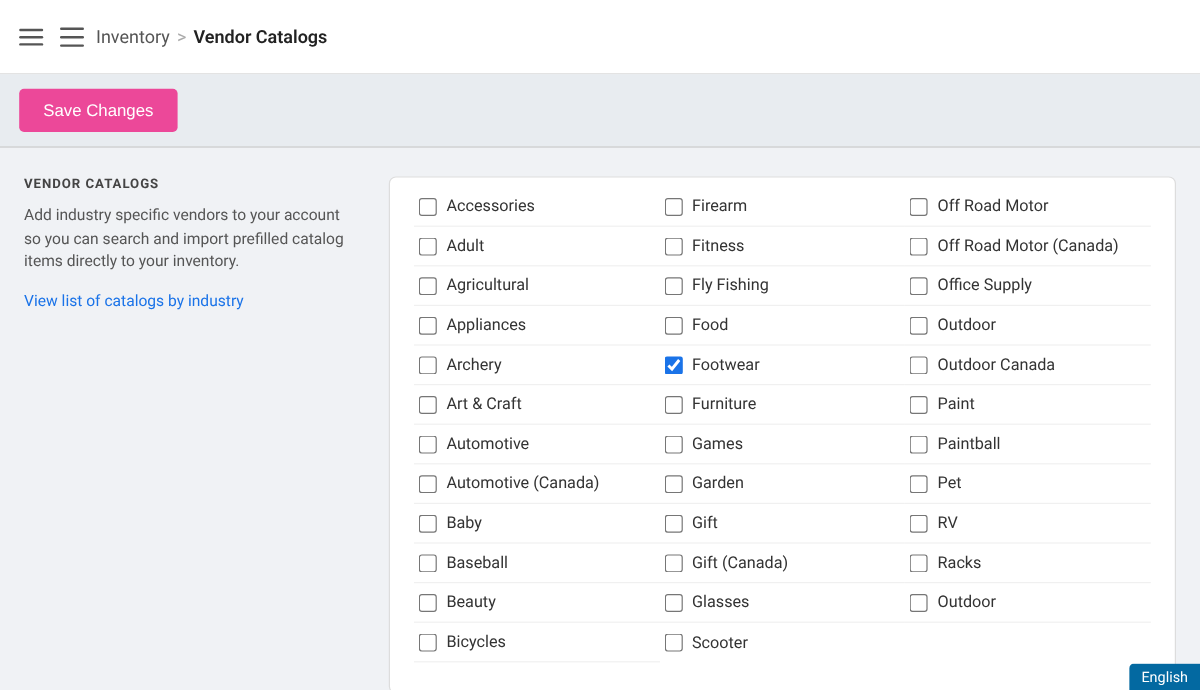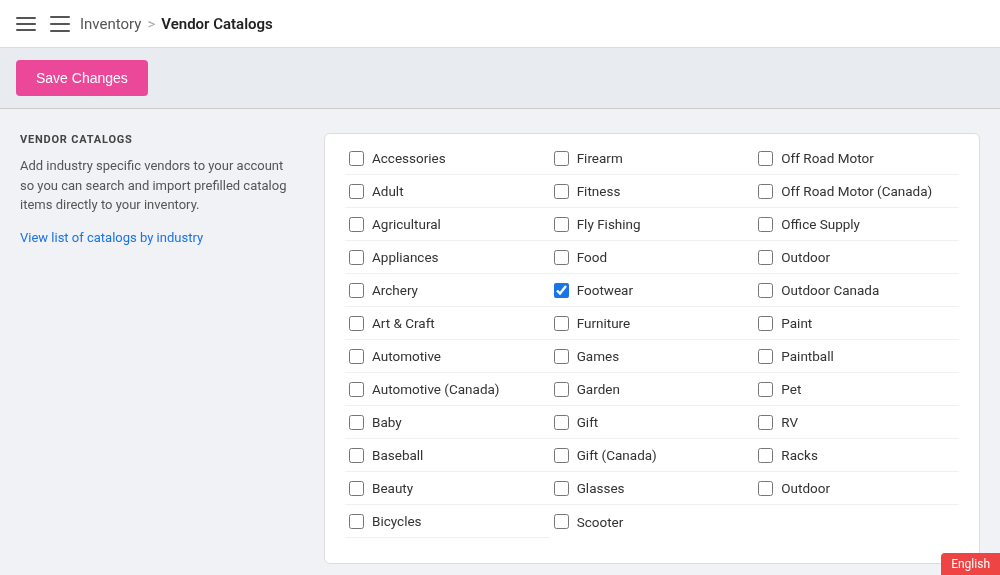--- a/index.html
+++ b/index.html
@@ -2,21 +2,21 @@
 <html><head>
   <meta charset="utf-8">
   <style>
     * { box-sizing: border-box; margin: 0; padding: 0; }
     body { font-family: -apple-system, BlinkMacSystemFont, 'Segoe UI', Roboto, sans-serif; font-size: 14px; background: #f0f2f5; color: #333; }
 
     
     .topbar {
       background: #fff;
       border-bottom: 1px solid #ddd;
-      height: 48px;
+      height: 62px;
       display: flex;
       align-items: center;
       padding: 0 16px;
       gap: 10px;
     }
     .topbar-hamburger {
       width: 20px; height: 14px;
       display: flex; flex-direction: column; justify-content: space-between;
       cursor: pointer;
     }
@@ -123,21 +123,21 @@
       font-size: 13.5px;
       color: #333;
       cursor: pointer;
     }
 
     
     .lang-badge {
       position: fixed;
       bottom: 0;
       right: 0;
-      background: #ef4444;
+      background: #0369a1;
       color: #fff;
       font-size: 12px;
       padding: 4px 10px;
       border-radius: 4px 0 0 0;
     }
   </style>
 </head>
 <body>
 
 <div class="topbar">

